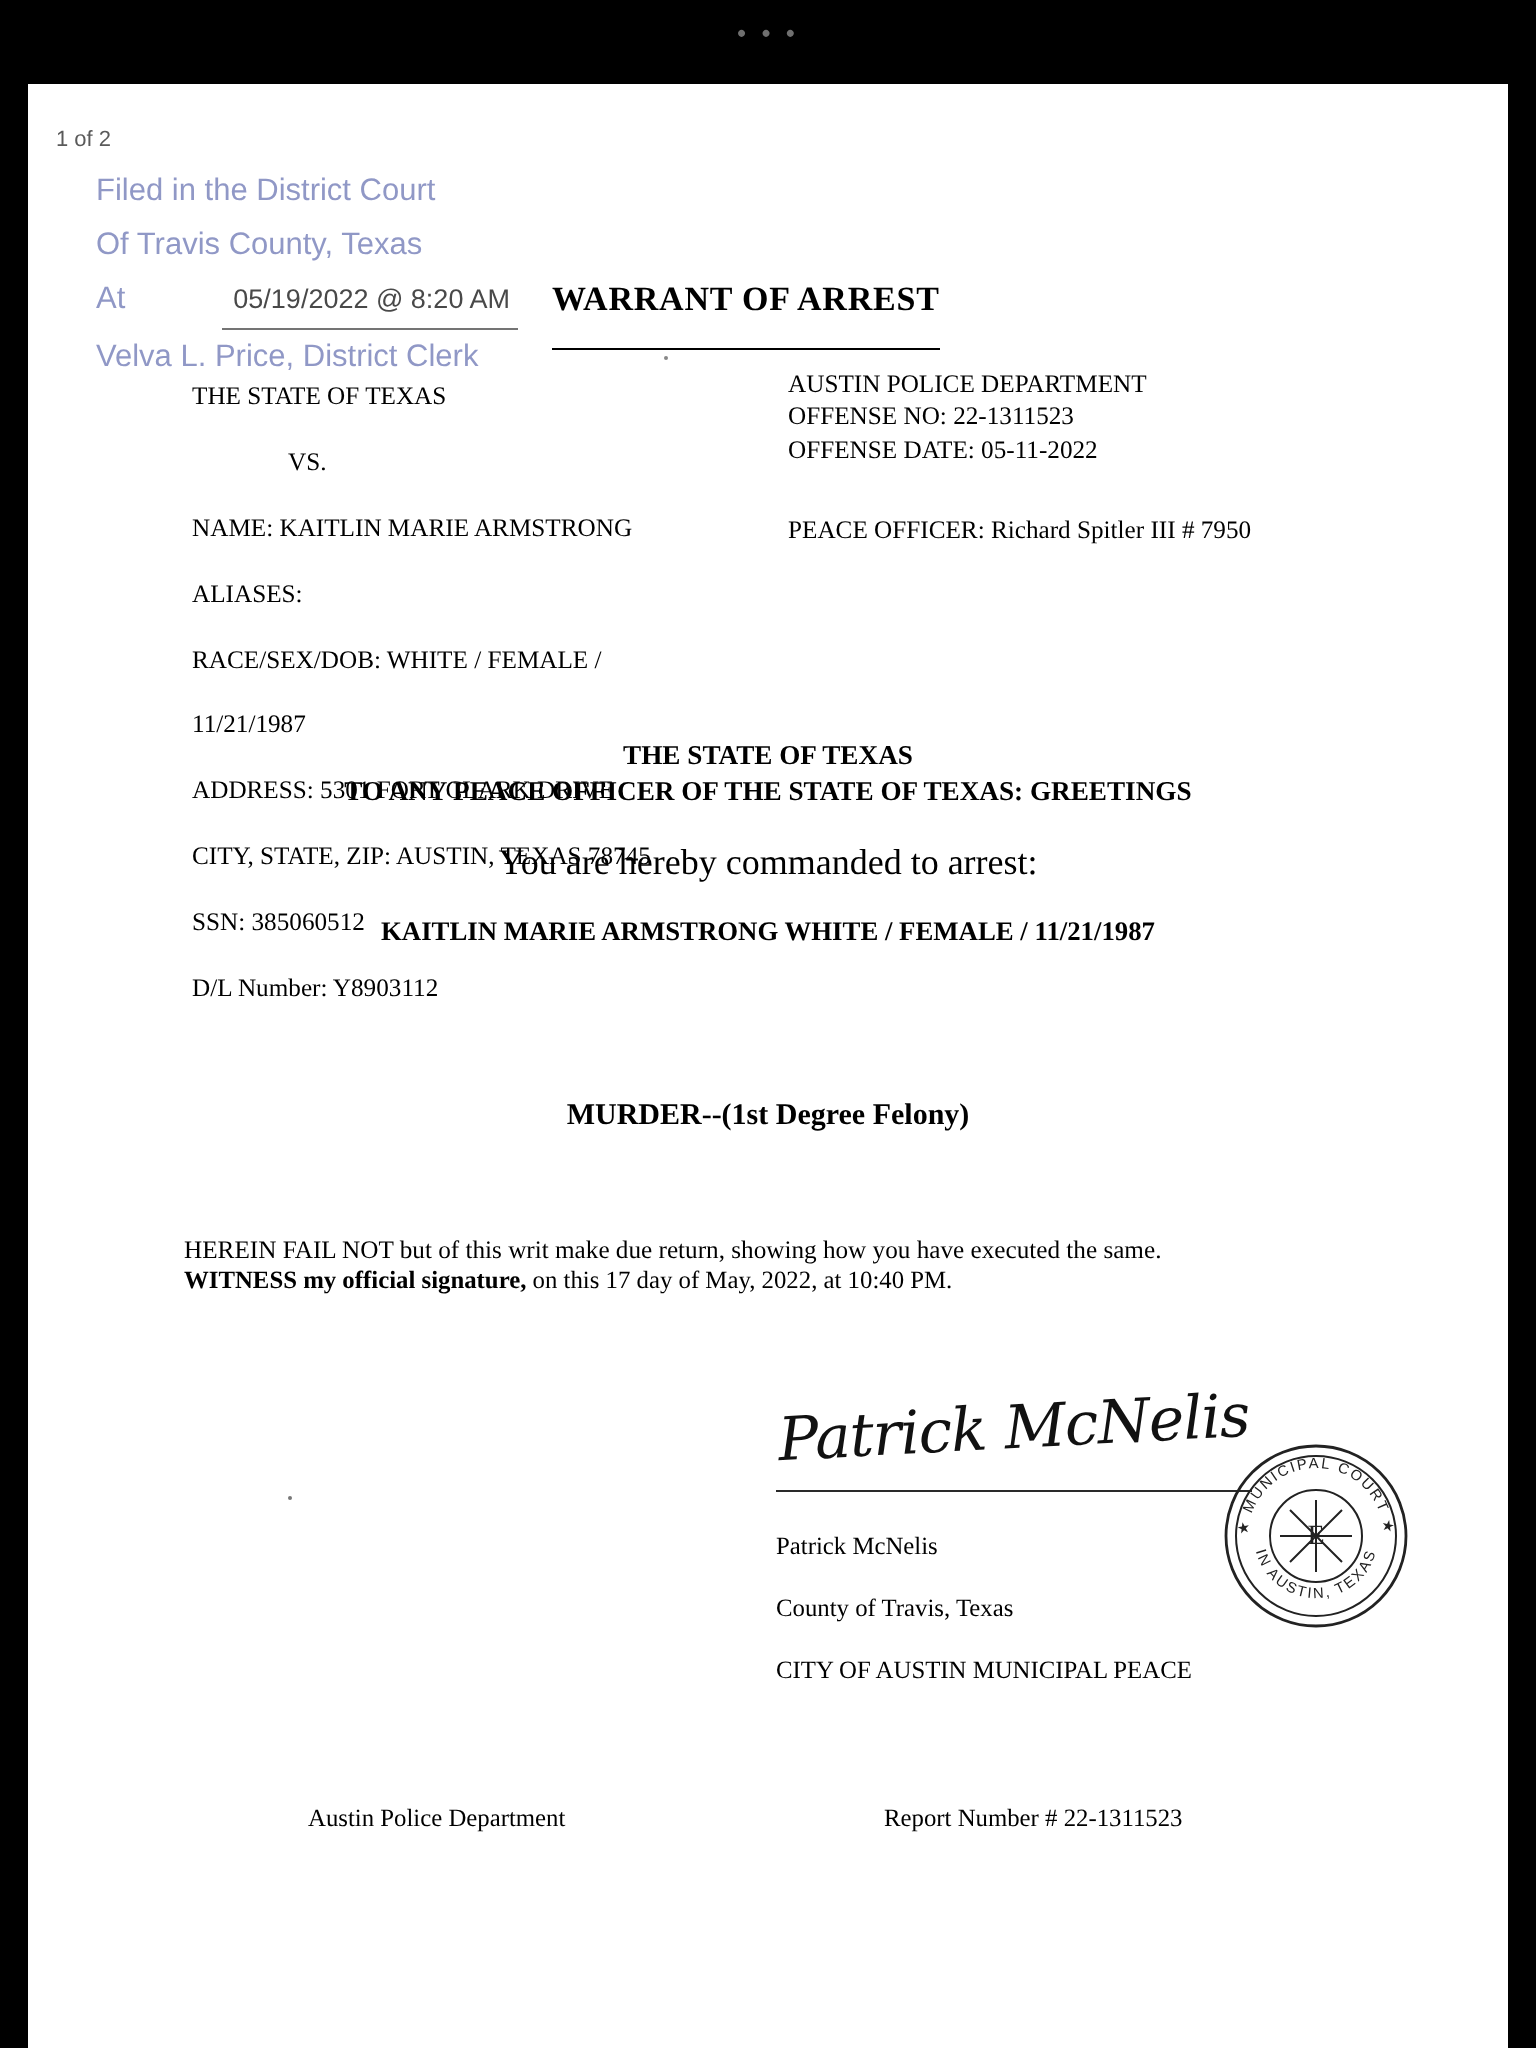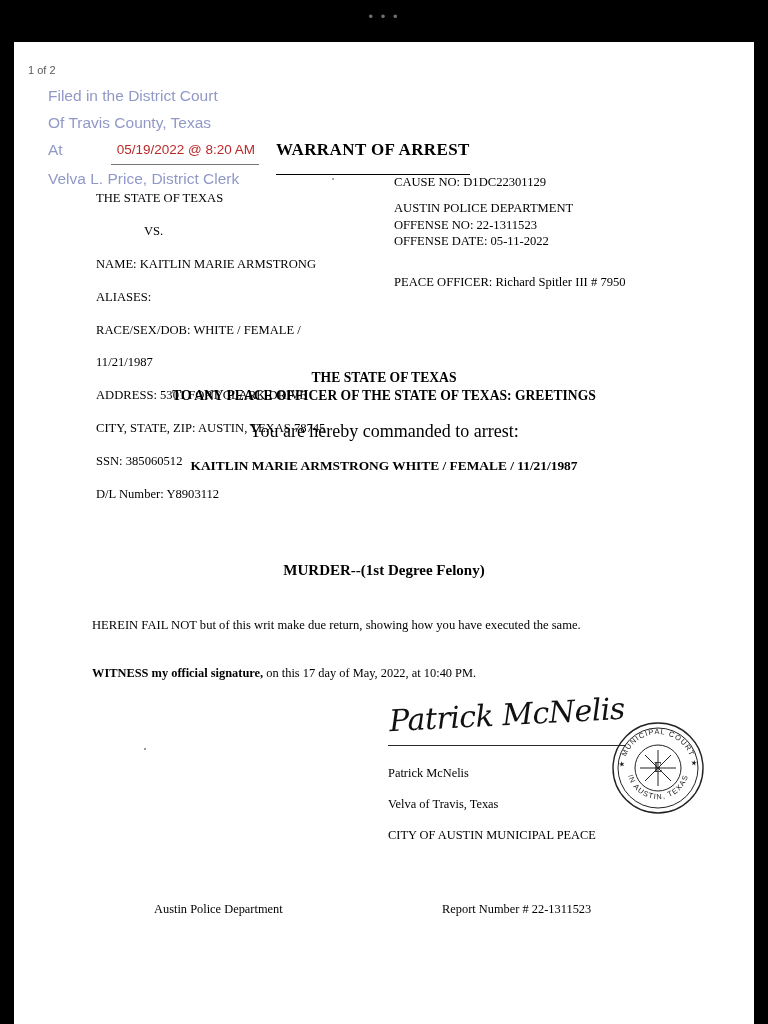--- a/index.html
+++ b/index.html
@@ -85,21 +85,21 @@
     line-height: 27px;
     opacity: 0.95;
   }
   .stamp .stamp-at-row {
     display: flex;
     align-items: flex-start;
     gap: 44px;
   }
   .stamp .stamp-at-label { margin-right: 2px; }
   .stamp .stamp-date {
-    color: #b91c1c;
+    color: #404040;
     font-size: 13.5px;
     border-bottom: 1px solid #6d6d6d;
     padding: 0 4px 1px 6px;
     margin-left: 2px;
     white-space: nowrap;
   }
 
   
   .doc-title {
     position: absolute;
@@ -174,26 +174,25 @@
   .p-commanded { top: 452px; }
 
   .charge {
     position: absolute;
     left: 70px;
     top: 508px;
     width: 600px;
     text-align: center;
     font-size: 15px;
     font-weight: bold;
-    margin-top: 12px;
   }
 
   .p-accused { top: 545px; }
   .p-herein  { top: 575px; font-size: 12.6px; }
-  .p-witness { top: 623px; font-size: 12.4px; }
+  .p-witness { top: 590px; font-size: 12.4px; }
   .p-witness b { font-weight: bold; }
 
   
   .signature {
     position: absolute;
     left: 375px;
     top: 655px;
     font-family: "DejaVu Serif", serif;
     font-style: italic;
     font-size: 30px;
@@ -292,21 +291,20 @@
     <div>ALIASES:</div>
     <div>RACE/SEX/DOB: WHITE / FEMALE /</div>
     <div>11/21/1987</div>
     <div>ADDRESS: 5301 FORT CLARK DRIVE</div>
     <div>CITY, STATE, ZIP: AUSTIN, TEXAS 78745</div>
     <div>SSN: 385060512</div>
     <div>D/L Number: Y8903112</div>
   </div>
 
   <div class="info-right">
-    <div>CAUSE NO: D1DC22301129</div>
     <div class="gap"></div>
     <div>AUSTIN POLICE DEPARTMENT</div>
     <div>OFFENSE NO: 22-1311523</div>
     <div>OFFENSE DATE: 05-11-2022</div>
     <div class="peace-officer">PEACE OFFICER: Richard Spitler III # 7950</div>
   </div>
 
   <div class="center-block">
     <div class="l1">THE STATE OF TEXAS</div>
     <div class="l2">TO ANY PEACE OFFICER OF THE STATE OF TEXAS: GREETINGS</div>
@@ -317,21 +315,21 @@
 
   <div class="charge">MURDER--(1st Degree Felony)</div>
 
   <div class="body-para p-herein">HEREIN FAIL NOT but of this writ make due return, showing how you have executed the same.</div>
   <div class="body-para p-witness"><b>WITNESS my official signature,</b><span> on this 17 day of  May, 2022, at 10:40 PM.</span></div>
 
   <div class="signature">Patrick McNelis</div>
   <div class="sig-line"></div>
   <div class="sig-block">
     <div>Patrick McNelis</div>
-    <div>Velva of Travis, Texas</div>
+    <div>County of Travis, Texas</div>
     <div>CITY OF AUSTIN MUNICIPAL PEACE</div>
   </div>
 
   <div class="seal">
     <svg width="96" height="96" viewBox="0 0 96 96">
       <defs>
         <path id="arcTop" d="M 14,48 A 34,34 0 0 1 82,48"></path>
         <path id="arcBottom" d="M 17,48 A 31,31 0 0 0 79,48"></path>
       </defs>
       <circle cx="48" cy="48" r="45" fill="none" stroke="#222" stroke-width="1.4"></circle>

